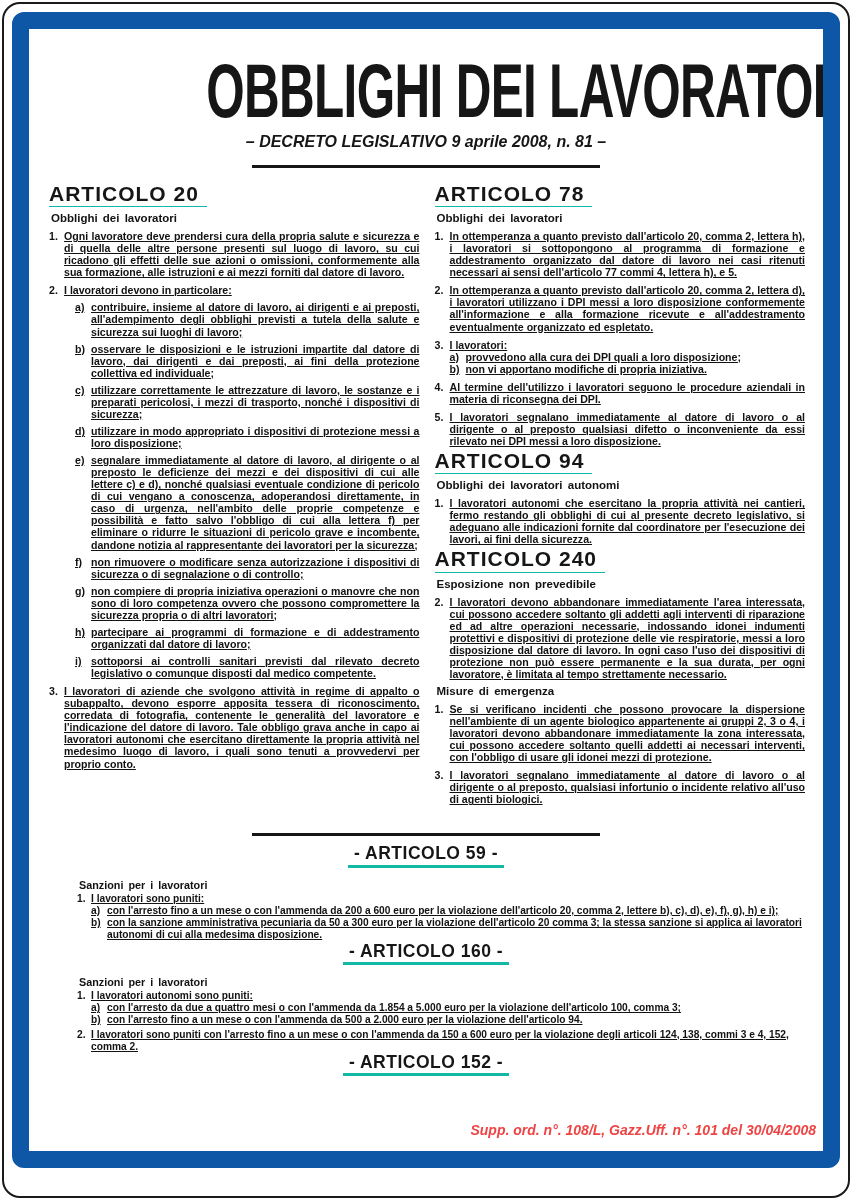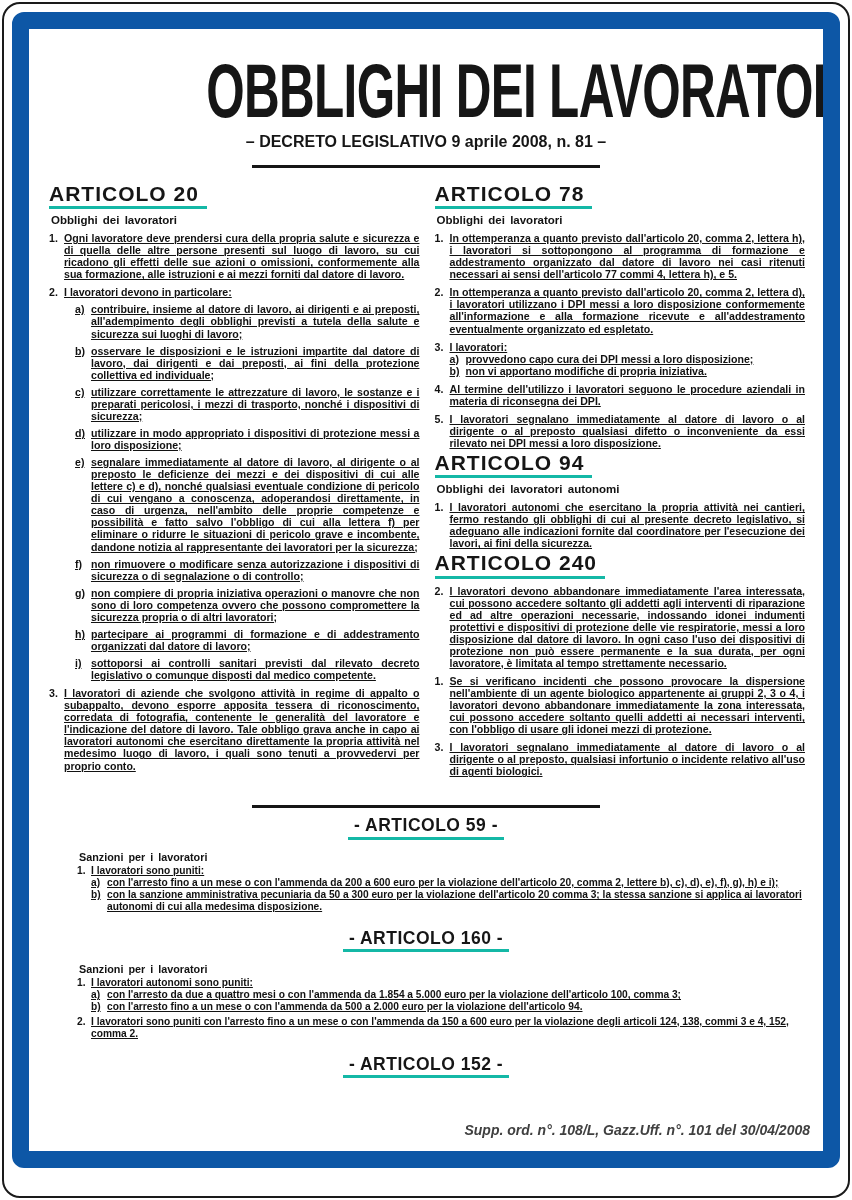--- a/index.html
+++ b/index.html
@@ -21,63 +21,63 @@
     overflow:hidden; padding:0 1px;
   }
   
   .hdr { text-align:center; }
   .poster-title {
     margin:24px 0 0 0; font-size:76px; line-height:1.0; font-weight:bold;
     letter-spacing:-1px; white-space:nowrap; display:inline-block;
     transform:scaleX(0.65); transform-origin:center; color:#161616;
   }
   .poster-subtitle {
-    margin-top:4px; font-size:16px; font-weight:bold; 
+    margin-top:4px; font-size:16px; font-weight:bold; font-style:italic;
     letter-spacing:0px; color:#161616;
   }
   .title-rule { width:348px; height:3px; background:#161616; margin:14px auto 0 auto; }
   
   .columns { display:flex; gap:15px; padding:14px 17px 0 19px; min-height:588px; align-items:flex-start; }
   .col { flex:1 1 0; min-width:0; }
   .art { margin-top:2px; }
   .art:first-child { margin-top:0; }
   .art-heading-wrap { margin:0; }
   .art-heading {
     display:inline-block; font-size:21px; font-weight:bold; letter-spacing:1px;
-    border-bottom:3px solid #14b8a6; padding:0 8px 1px 0; line-height:1.1; color:#161616;
+    border-bottom:1px solid #14b8a6; padding:0 8px 1px 0; line-height:1.1; color:#161616;
   }
   .art-sub { font-size:11.5px; font-weight:bold; margin:5px 0 2px 2px; word-spacing:2px; }
   .item { display:flex; margin-top:6px; font-size:10.6px; font-weight:bold; line-height:1.14; }
   .item > .num { flex:0 0 15px; }
   .item > .body { flex:1 1 auto; min-width:0;text-decoration:underline; }
   .txt { text-align:justify; }
   .sub { display:flex; margin-top:5px; padding-left:11px; }
   .sub > .num { flex:0 0 16px; }
   .sub > .body { flex:1 1 auto; min-width:0; }
   .sub.tight { padding-left:0; margin-top:0; }
   
   .bottom { padding:12px 8px 0 47px; }
-  .bottom-sec { margin-top:15px; }
+  .bottom-sec { }
   .bottom-sec:first-child { margin-top:16px; }
   .bottom-sec .art-heading-wrap { text-align:center; margin-right:39px; }
   .bottom-sec .art-heading {
     font-size:17.5px; letter-spacing:0.5px; padding:0 6px 1px 6px;
     border-bottom-width:3px;
   }
   .mid-rule { width:348px; height:3px; background:#161616; margin:0 auto 8px auto; transform:translateX(-20px); }
   .bottom-sec .art-sub { font-size:10.8px; margin:11px 0 1px 2px; }
   .bottom-sec .item { font-size:10.2px; line-height:1.2; margin-top:2px; }
   .bottom-sec .txt { text-align:left; }
   .bottom-sec .sub { margin-top:0; padding-left:0; }
   .bottom-sec .item > .num { flex:0 0 14px; }
   .bottom-sec .sub > .num { flex:0 0 16px; }
   
   .poster-footer {
-    position:absolute; right:42px; bottom:62px;
-    font-size:14px; font-weight:bold; font-style:italic; color:#404040;
+    position:absolute; right:36px; bottom:62px;
+    font-size:14px; font-weight:bold; font-style:italic; color:#ef4444;
   }
 </style>
 </head>
 <body>
 
 <div class="poster">
   <div class="edge-outline"></div>
   <div class="blue-frame"></div>
 
   <div class="content">
@@ -182,21 +182,21 @@
                 <div class="txt">In ottemperanza a quanto previsto dall'articolo 20, comma 2, lettera d), i lavoratori utilizzano i DPI messi a loro disposizione conformemente all'informazione e alla formazione ricevute e all'addestramento eventualmente organizzato ed espletato.</div>
               </div>
             </div>
             <div class="item">
               <span class="num">3.</span>
               <div class="body">
                 <div class="txt">I lavoratori:</div>
                 <div class="sub tight">
                   <span class="num">a)</span>
                   <div class="body">
-                    <div class="txt">provvedono capo cura dei DPI messi a loro disposizione;</div>
+                    <div class="txt">provvedono alla cura dei DPI quali a loro disposizione;</div>
                   </div>
                 </div>
                 <div class="sub tight">
                   <span class="num">b)</span>
                   <div class="body">
                     <div class="txt">non vi apportano modifiche di propria iniziativa.</div>
                   </div>
                 </div>
               </div>
             </div>
@@ -218,28 +218,30 @@
             <div class="art-sub">Obblighi dei lavoratori autonomi</div>
             <div class="item">
               <span class="num">1.</span>
               <div class="body">
                 <div class="txt">I lavoratori autonomi che esercitano la propria attività nei cantieri, fermo restando gli obblighi di cui al presente decreto legislativo, si adeguano alle indicazioni fornite dal coordinatore per l'esecuzione dei lavori, ai fini della sicurezza.</div>
               </div>
             </div>
           </section>
         <section class="art">
             <div class="art-heading-wrap"><div class="art-heading">ARTICOLO 240</div></div>
+            <div class="art-sub">Esposizione non prevedibile</div>
             <div class="item">
               <span class="num">2.</span>
               <div class="body">
                 <div class="txt">I lavoratori devono abbandonare immediatamente l'area interessata, cui possono accedere soltanto gli addetti agli interventi di riparazione ed ad altre operazioni necessarie, indossando idonei indumenti protettivi e dispositivi di protezione delle vie respiratorie, messi a loro disposizione dal datore di lavoro. In ogni caso l'uso dei dispositivi di protezione non può essere permanente e la sua durata, per ogni lavoratore, è limitata al tempo strettamente necessario.</div>
               </div>
             </div>
           </section>
         <section class="art">
+            <div class="art-sub">Misure di emergenza</div>
             <div class="item">
               <span class="num">1.</span>
               <div class="body">
                 <div class="txt">Se si verificano incidenti che possono provocare la dispersione nell'ambiente di un agente biologico appartenente ai gruppi 2, 3 o 4, i lavoratori devono abbandonare immediatamente la zona interessata, cui possono accedere soltanto quelli addetti ai necessari interventi, con l'obbligo di usare gli idonei mezzi di protezione.</div>
               </div>
             </div>
             <div class="item">
               <span class="num">3.</span>
               <div class="body">
                 <div class="txt">I lavoratori segnalano immediatamente al datore di lavoro o al dirigente o al preposto, qualsiasi infortunio o incidente relativo all'uso di agenti biologici.</div>

